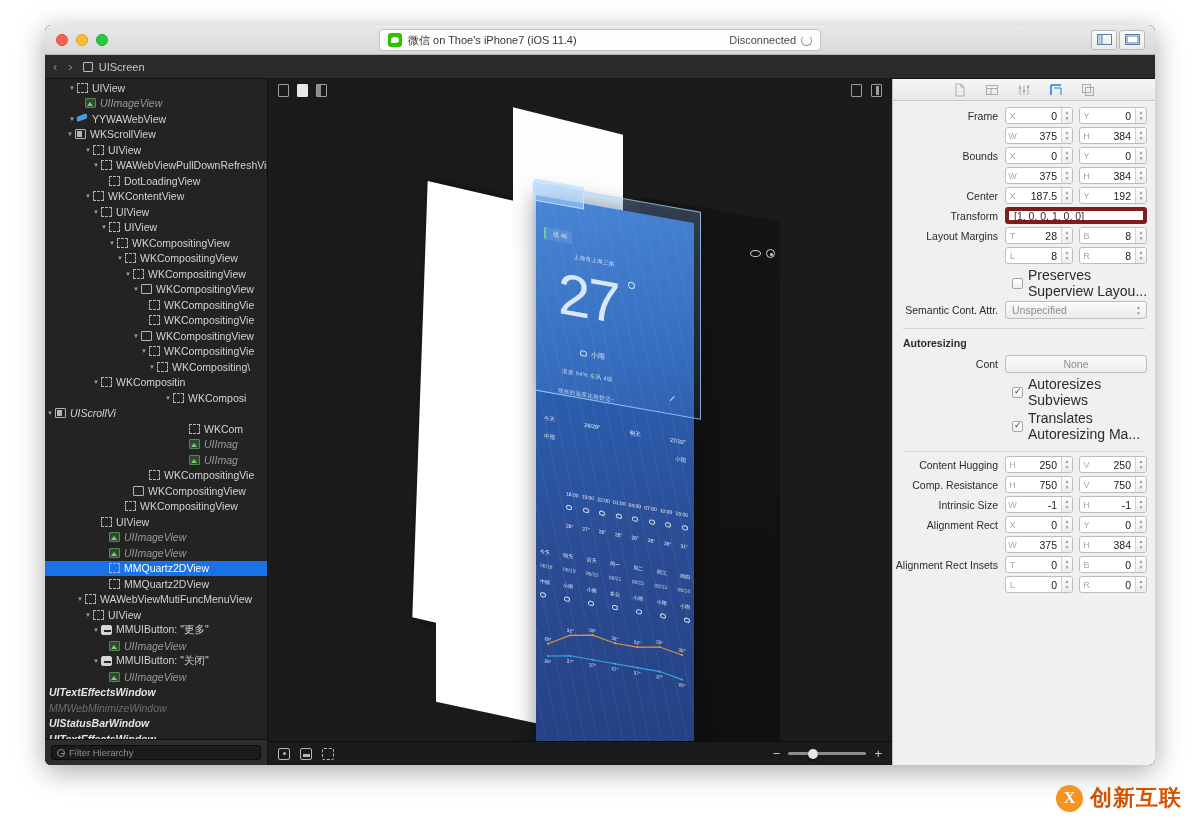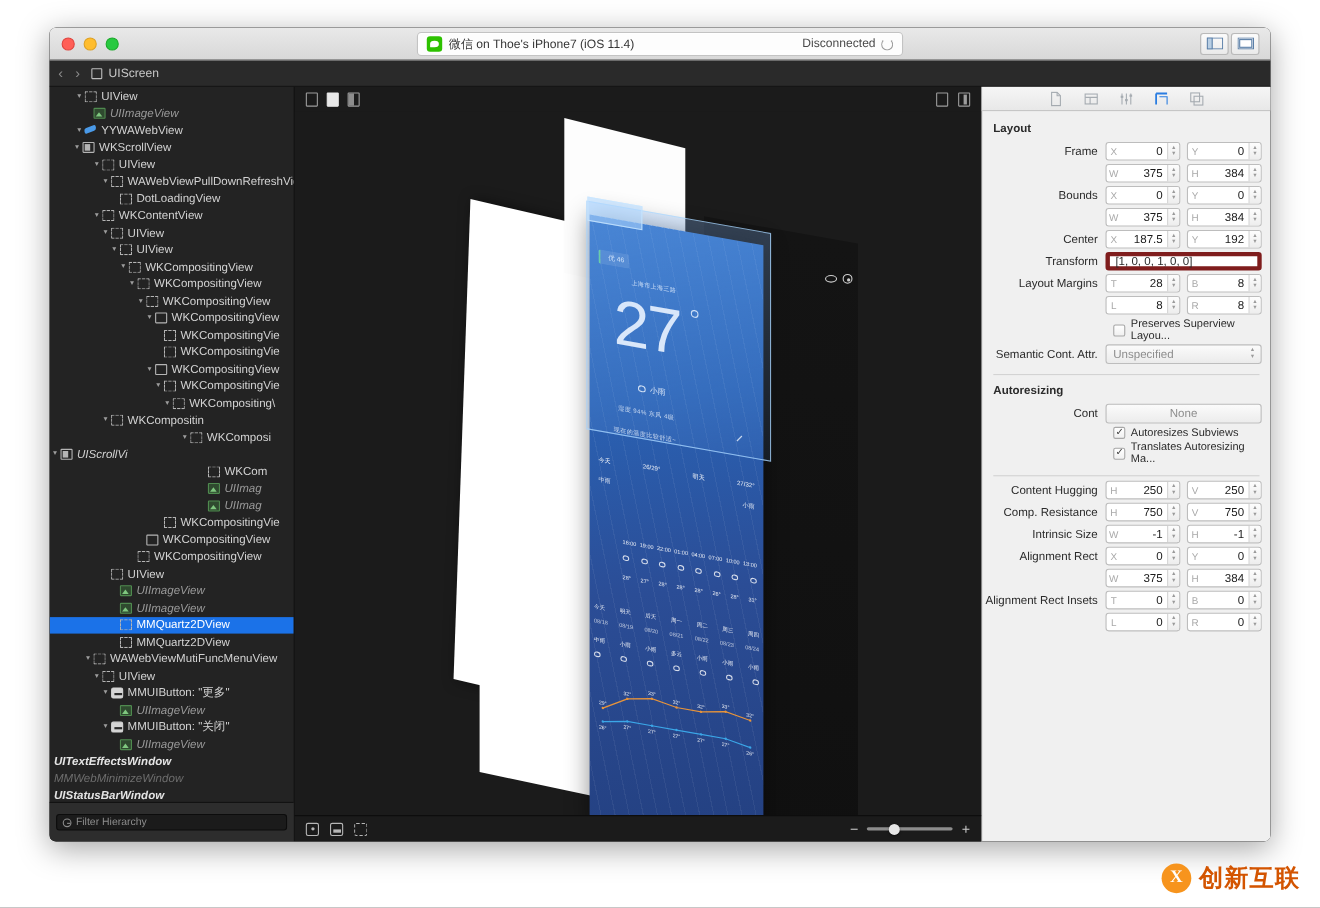--- a/index.html
+++ b/index.html
@@ -163,21 +163,21 @@
   .tico.button::after {
     content: ""; position: absolute; left: 2px; top: 3.5px;
     width: 7px; height: 2px; background: #2a2a2a;
   }
   .trow-win {
     font-style: italic; font-weight: bold; color: #e4e4e4; font-size: 10.5px;
   }
   .trow-win.muted { color: #6d6d6d; font-weight: normal; }
 
   .filter-bar {
-    height: 36px; flex: none;
+    height: 26px; flex: none;
     background: #2d2d2d;
     border-top: 1px solid #121212;
     display: flex; align-items: center;
     padding: 0 6px;
   }
   .filter-field {
     flex: 1; height: 15px;
     background: #1b1b1b;
     border: 1px solid #0c0c0c; border-radius: 3px;
     display: flex; align-items: center; gap: 4px;
@@ -482,21 +482,21 @@
     color: #9a9a9a; font-size: 5px; line-height: 1;
   }
   .textfield {
     flex: 1; height: 17px;
     background: #fff; border: 4px solid #7f1d1d; border-radius: 3px;
     display: flex; align-items: center; padding: 0 5px;
     font-size: 10.5px;
   }
   .checkrow {
     display: flex; align-items: center; gap: 5px;
-    margin: 2px 0 2px 119px; font-size: 10px;
+    margin: 2px 0 2px 119px; font-size: 14px;
   }
   .cbox {
     width: 11px; height: 11px; flex: none;
     border: 1px solid #a8a8a8; border-radius: 2px;
     background: linear-gradient(#fff, #f0f0f0);
     position: relative;
   }
   .cbox.checked::after {
     content: "✓"; position: absolute; left: 1px; top: -2px;
     font-size: 9px; color: #3a3a3a;
@@ -1009,21 +1009,20 @@
             </svg>
         </span>
         <span class="insp-tab">
           <svg width="14" height="14" viewBox="0 0 14 14">
               <rect x="1.5" y="1.5" width="8" height="8" fill="none" stroke="#6b7680"></rect>
               <rect x="4.5" y="4.5" width="8" height="8" fill="none" stroke="#6b7680"></rect>
             </svg>
         </span>
       </div>
       <div class="insp-body" id="insp-body">
-          <div class="sec-title">Layout</div>
           <div class="frow">
             <div class="flabel">Frame</div>
             <div class="fields">
               <div class="stepfield">
                 <span class="sf-tag">X</span>
                 <span class="sf-val">0</span>
                 <span class="stepper">
                   <span>▲</span>
                   <span>▼</span>
                 </span>

